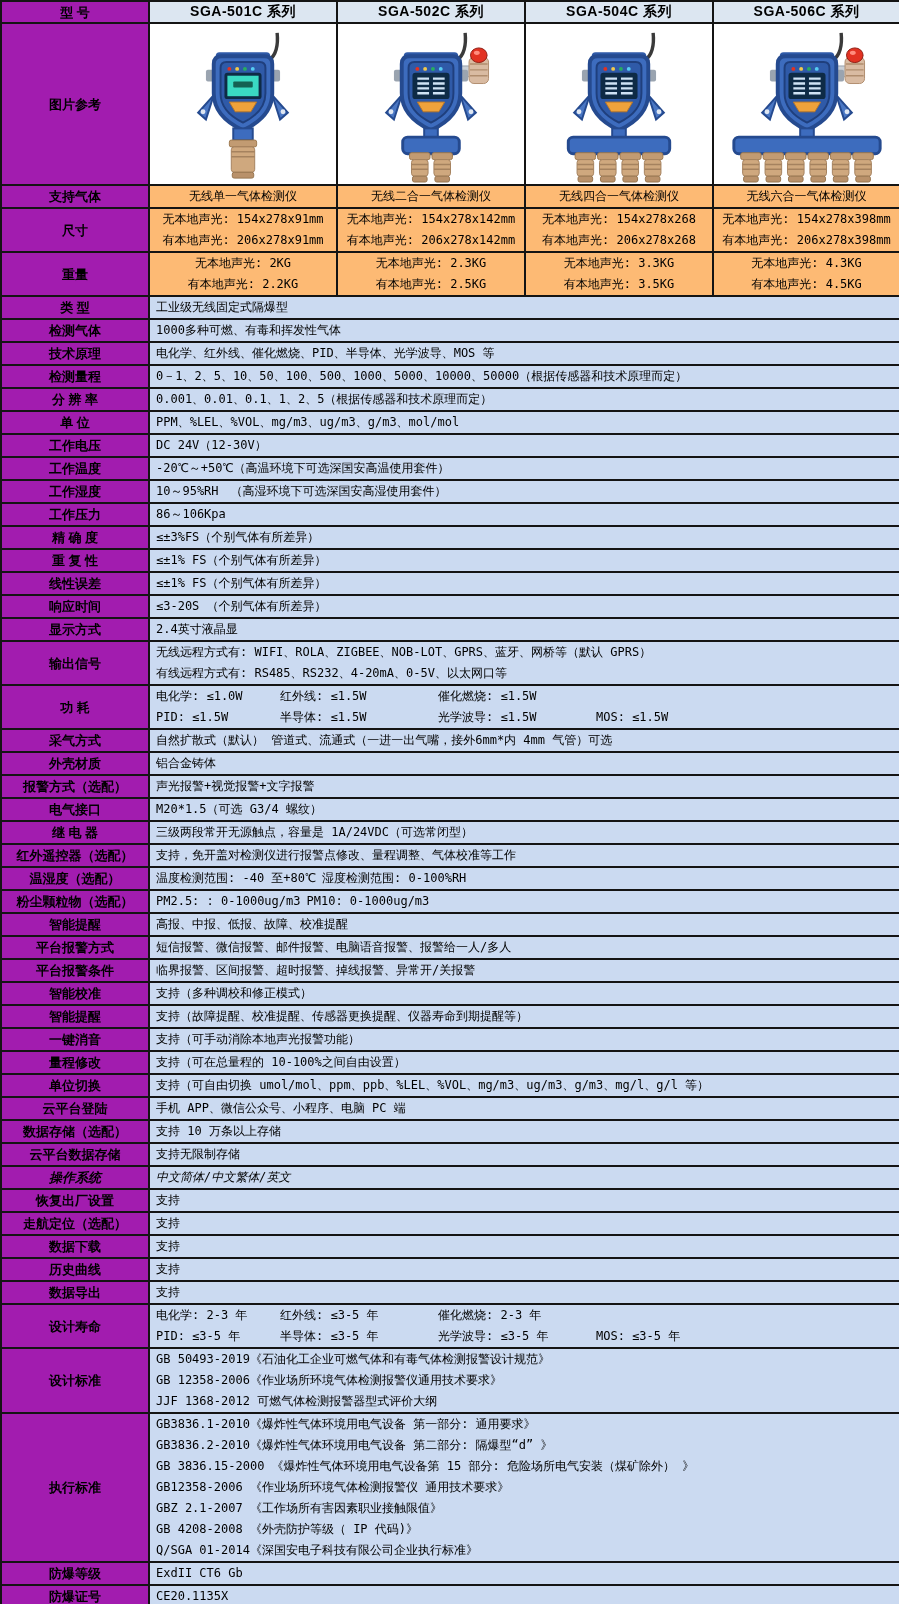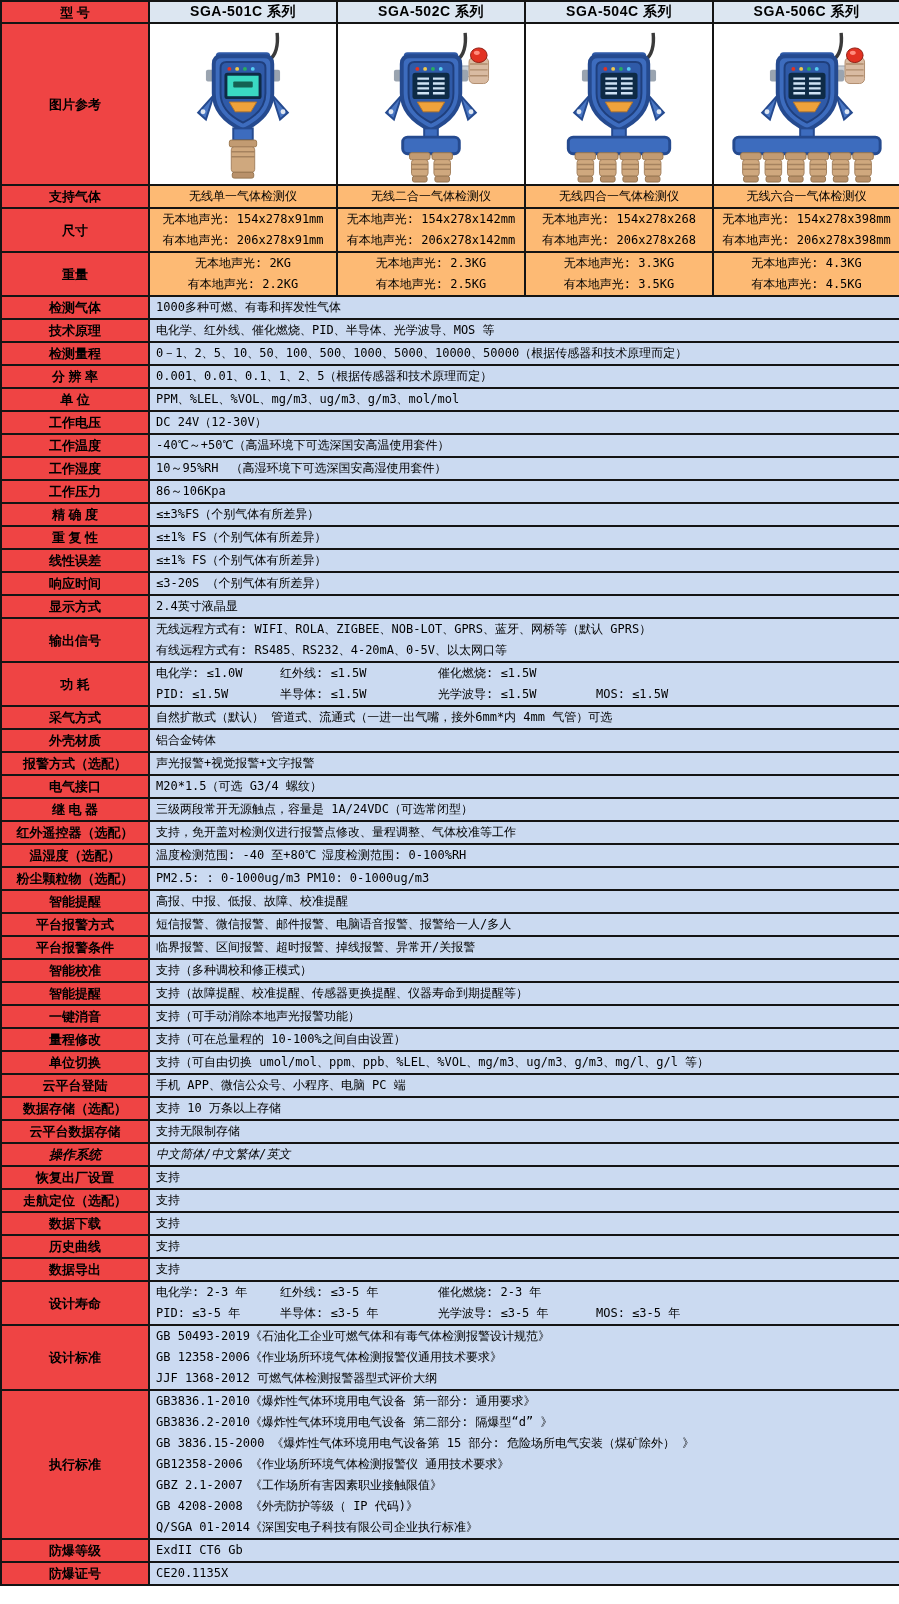--- a/index.html
+++ b/index.html
@@ -1,19 +1,19 @@
 <!DOCTYPE html>
 <html><head>
 <meta charset="utf-8">
 <style>
   html,body{margin:0;padding:0;background:#fff;}
   body{width:899px;font-family:"Liberation Sans",sans-serif;color:#000;}
   table{border-collapse:collapse;table-layout:fixed;width:899px;}
   td,th{border:2px solid #141414;overflow:hidden;padding:0;vertical-align:middle;}
-  th.lbl{background:#ef4444;font-weight:bold;font-size:13px;text-align:center;padding:0 2px;line-height:15px;}
+  th.lbl{background:#a21caf;font-weight:bold;font-size:13px;text-align:center;padding:0 2px;line-height:15px;}
   td.hdr{background:#DCE6F1;font-weight:bold;font-size:14px;text-align:center;letter-spacing:.5px;}
   td.imgcell{background:#ffffff;text-align:center;vertical-align:middle;}
   td.colval{background:#fdba74;font-size:12px;text-align:center;
             font-family:"DejaVu Sans Mono","Liberation Sans",sans-serif;}
   td.val{background:#CBDAF1;font-size:12px;text-align:left;padding:0 6px;
          font-family:"DejaVu Sans Mono","Liberation Sans",sans-serif;}
   .vl{display:block;height:21px;line-height:21px;white-space:nowrap;overflow:hidden;}
   .seg{display:inline-block;min-width:152px;margin-right:6px;}
   .seg:first-child{min-width:118px;}
   svg.product{display:block;margin:0 auto;}
@@ -249,20 +249,26 @@
         <td class="colval">
           <div class="vl">无本地声光: 3.3KG</div>
           <div class="vl">有本地声光: 3.5KG</div>
         </td>
         <td class="colval">
           <div class="vl">无本地声光: 4.3KG</div>
           <div class="vl">有本地声光: 4.5KG</div>
         </td>
       </tr>
       <tr style="height: 21px;">
+        <th class="lbl">类    型</th>
+        <td class="val" colspan="4">
+          <div class="vl">工业级无线固定式隔爆型</div>
+        </td>
+      </tr>
+      <tr style="height: 21px;">
         <th class="lbl">检测气体</th>
         <td class="val" colspan="4">
           <div class="vl">1000多种可燃、有毒和挥发性气体</div>
         </td>
       </tr>
       <tr style="height: 21px;">
         <th class="lbl">技术原理</th>
         <td class="val" colspan="4">
           <div class="vl">电化学、红外线、催化燃烧、PID、半导体、光学波导、MOS 等</div>
         </td>
@@ -287,21 +293,21 @@
       </tr>
       <tr style="height: 21px;">
         <th class="lbl">工作电压</th>
         <td class="val" colspan="4">
           <div class="vl">DC 24V（12-30V）</div>
         </td>
       </tr>
       <tr style="height: 21px; padding-left: 36px;">
         <th class="lbl">工作温度</th>
         <td class="val" colspan="4">
-          <div class="vl">-40℃～+50℃（高温环境下可选深国安高温使用套件）</div>
+          <div class="vl">-20℃～+50℃（高温环境下可选深国安高温使用套件）</div>
         </td>
       </tr>
       <tr style="height: 21px;">
         <th class="lbl">工作湿度</th>
         <td class="val" colspan="4">
           <div class="vl">10～95%RH　（高湿环境下可选深国安高湿使用套件）</div>
         </td>
       </tr>
       <tr style="height: 21px;">
         <th class="lbl">工作压力</th>

